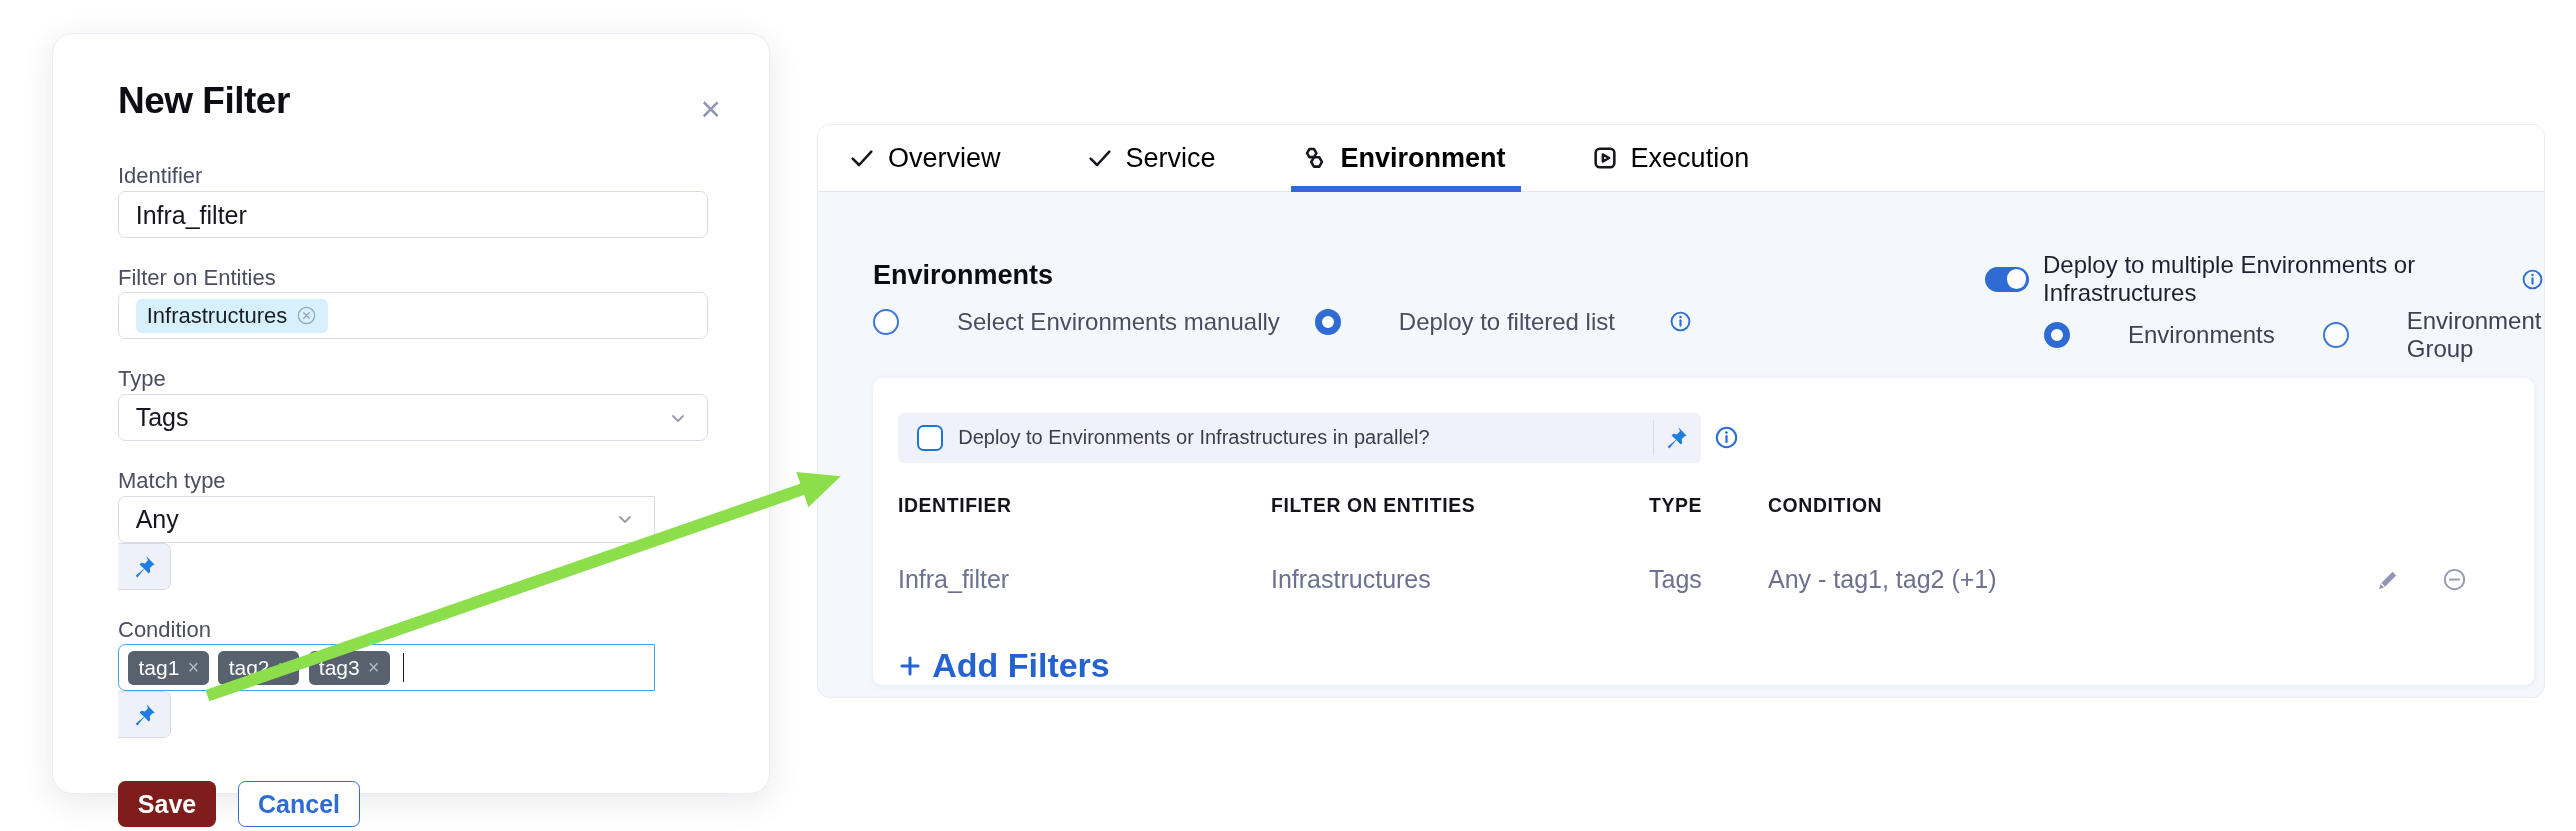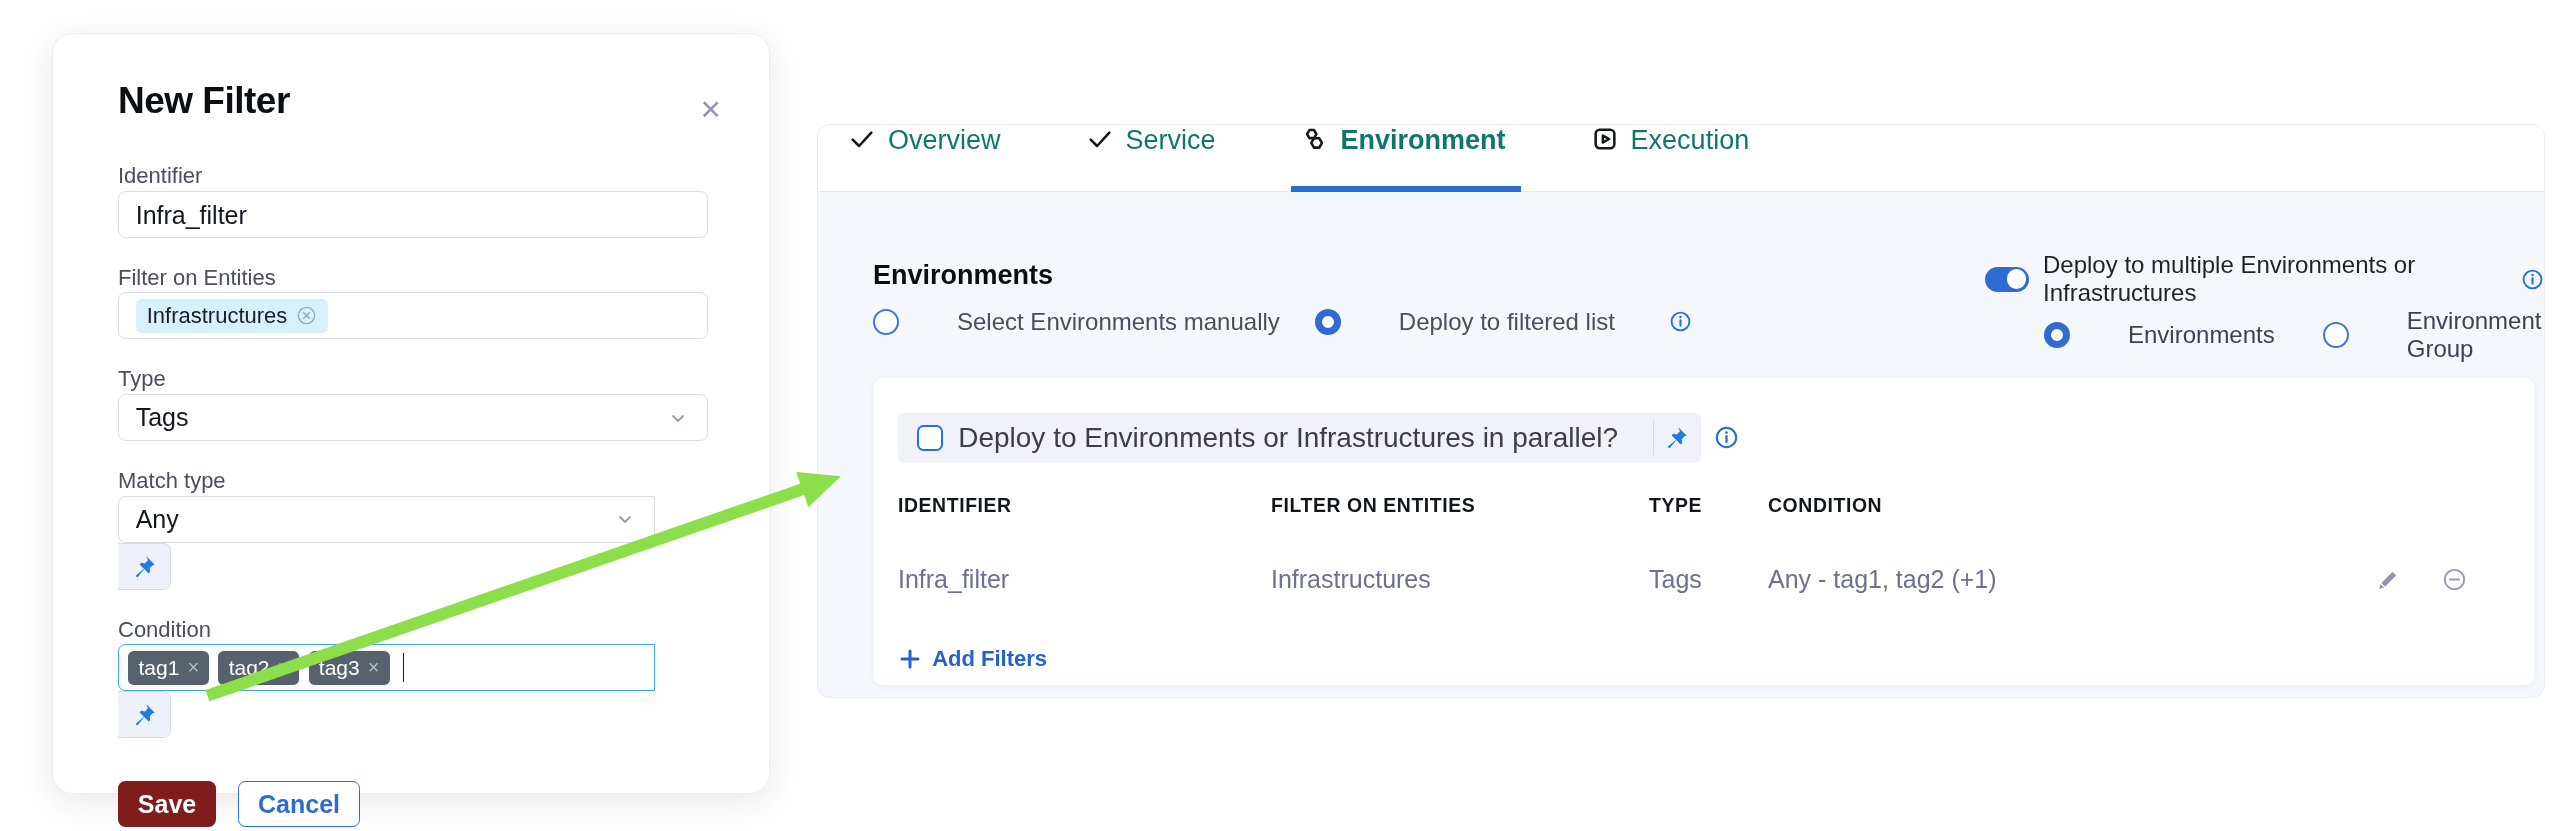--- a/index.html
+++ b/index.html
@@ -42,21 +42,21 @@
   .btn { height:46px; border-radius:7.4px; font-size:25px; font-weight:700;
     display:flex; align-items:center; justify-content:center; cursor:pointer; }
   .btn-save { width:98px; background:#7f1d1d; color:#fff; border:none; }
   .btn-cancel { width:122px; background:#fff; color:#2e6bd3; border:1.9px solid #2e6bd3; }
 
   
   .panel { position:absolute; left:817px; top:124px; width:1728px; height:574px;
     border:0.9px solid #eaebf2; border-radius:13px; background:#f4f8fc; overflow:hidden; z-index:5; }
   .tabbar { height:67px; background:#fff; border-bottom:0.9px solid #e6e7ee;
     display:flex; align-items:center; padding-left:30px; gap:85px; }
-  .tab { display:flex; align-items:flex-start; gap:12px; font-size:27px; color:#0f766e;
+  .tab { display:flex; align-items:center; gap:12px; font-size:27px; color:#000000;
     height:67px; position:relative; cursor:pointer; }
   .tab svg { width:28px; height:28px; }
   .tab svg path, .tab svg rect, .tab svg polygon { stroke:#16171d; fill:none;
     stroke-width:2.2; stroke-linecap:round; stroke-linejoin:round; }
   .tab.active { font-weight:700; }
   .tab.active::after { content:""; position:absolute; left:-9.3px; right:-15px; bottom:0;
     height:5.6px; background:#2e6bd3; }
   .content { position:relative; height:507px; padding:68px 0 0 55px; }
   .env-heading { font-size:27px; font-weight:700; color:#0c0d14; margin-bottom:16.7px; }
   .radio-row { display:flex; align-items:center; gap:35px; }
@@ -80,39 +80,39 @@
 
   
   .card { margin-top:42px; margin-left:0; width:1661px; height:307px; background:#fff;
     border-radius:9.3px; box-shadow:0 1.9px 7.4px rgba(40,41,61,.05);
     padding:35px 0 0 25px; }
   .parallel-row { display:flex; align-items:center; }
   .parallel-bar { width:803px; height:50px; background:#f1f2f9; border-radius:5.6px;
     display:flex; align-items:center; padding-left:18.5px; position:relative; }
   .checkbox { width:26px; height:26px; border:2.3px solid #1d76d6; border-radius:6.5px;
     background:#fff; flex:0 0 auto; cursor:pointer; }
-  .parallel-label { font-size:28px; color:#3b3d4d; margin-left:15.7px; }
+  .parallel-label { font-size:20px; color:#3b3d4d; margin-left:15.7px; }
   .bar-divider { position:absolute; right:47px; top:7.4px; height:35px; width:1.4px; background:#d9dae5; }
   .pin-inline { position:absolute; right:12px; top:12px; cursor:pointer; }
   .parallel-row .info { width:25px; height:25px; margin-left:13px; }
   .ftable { margin-top:31.5px; }
   .frow { display:grid; grid-template-columns:373px 378px 119px 608px 157px; align-items:center; }
   .fhead { font-size:19.4px; font-weight:700; letter-spacing:0.6px; color:#14151c; }
   .fcell { font-size:25px; color:#6d7090; }
   .frow.data { margin-top:48px; }
   .row-icons { display:flex; gap:41px; align-items:center; }
   .row-icons svg { width:25px; height:25px; cursor:pointer; }
   .pencil path { fill:#9395b4; }
   .minus circle { fill:none; stroke:#9799b6; stroke-width:1.8; }
   .minus path { stroke:#9799b6; stroke-width:1.8; stroke-linecap:round; }
   .add-filters { display:flex; align-items:center; gap:10.2px; margin-top:52px;
     color:#2462cf; cursor:pointer; width:max-content; }
   .add-filters svg { width:24px; height:24px; }
   .add-filters svg path { stroke:#2462cf; stroke-width:3; stroke-linecap:round; }
-  .add-filters .lbl { font-size:22px; font-weight:700; }
+  .add-filters .lbl { font-size:34px; font-weight:700; }
 
   
   .arrow-svg { position:absolute; left:0; top:0; width:2576px; height:832px;
     pointer-events:none; z-index:60; }
 </style>
 </head>
 <body>
 
 <div class="stage">
 

